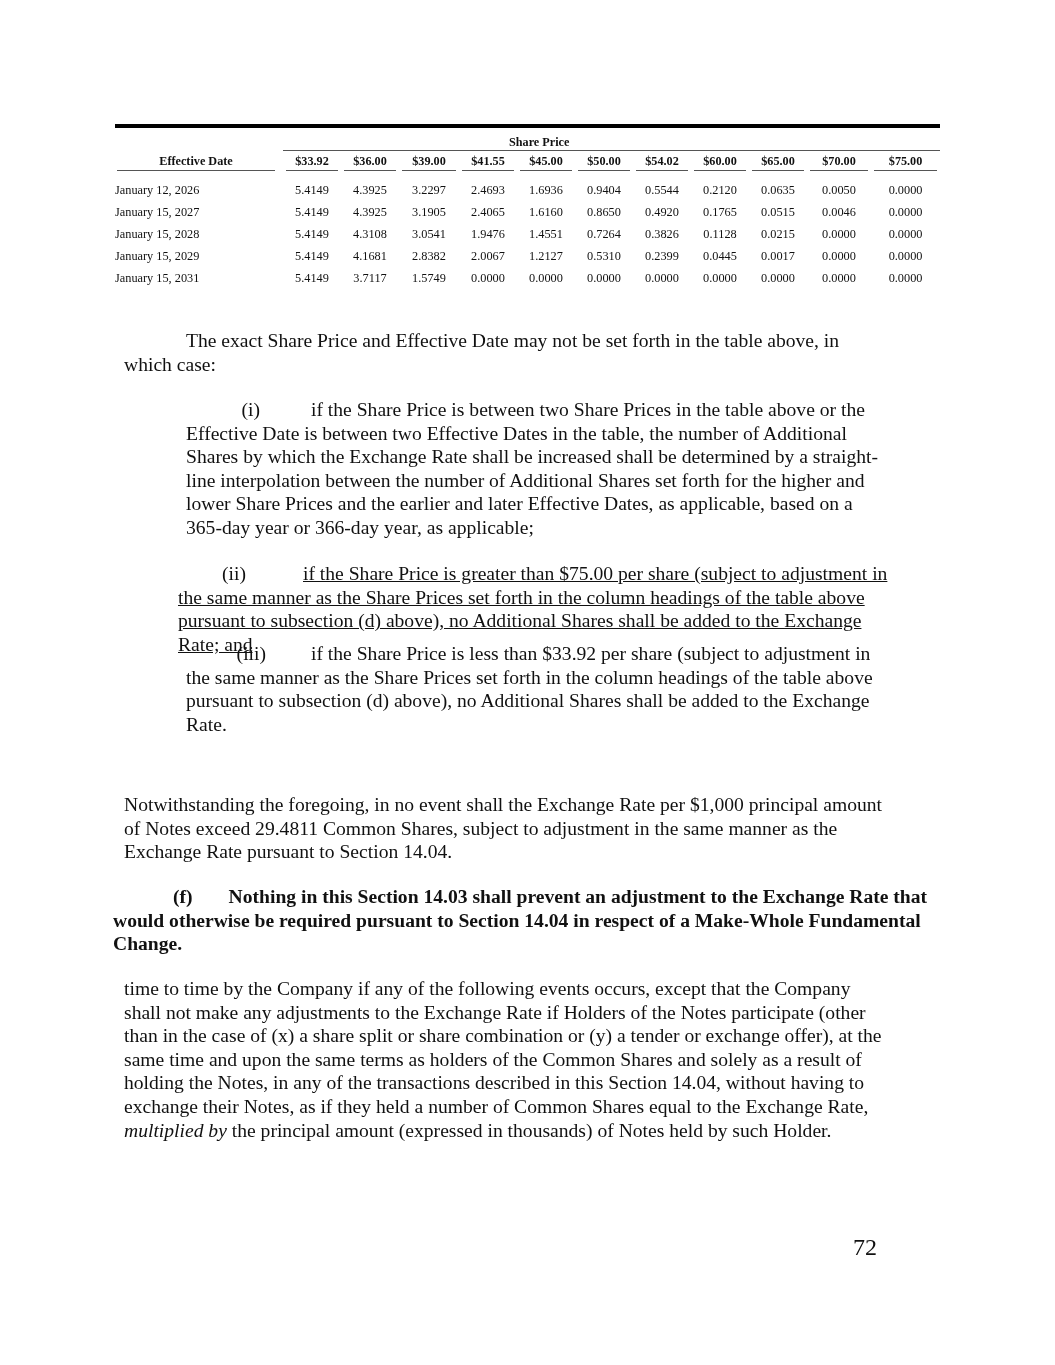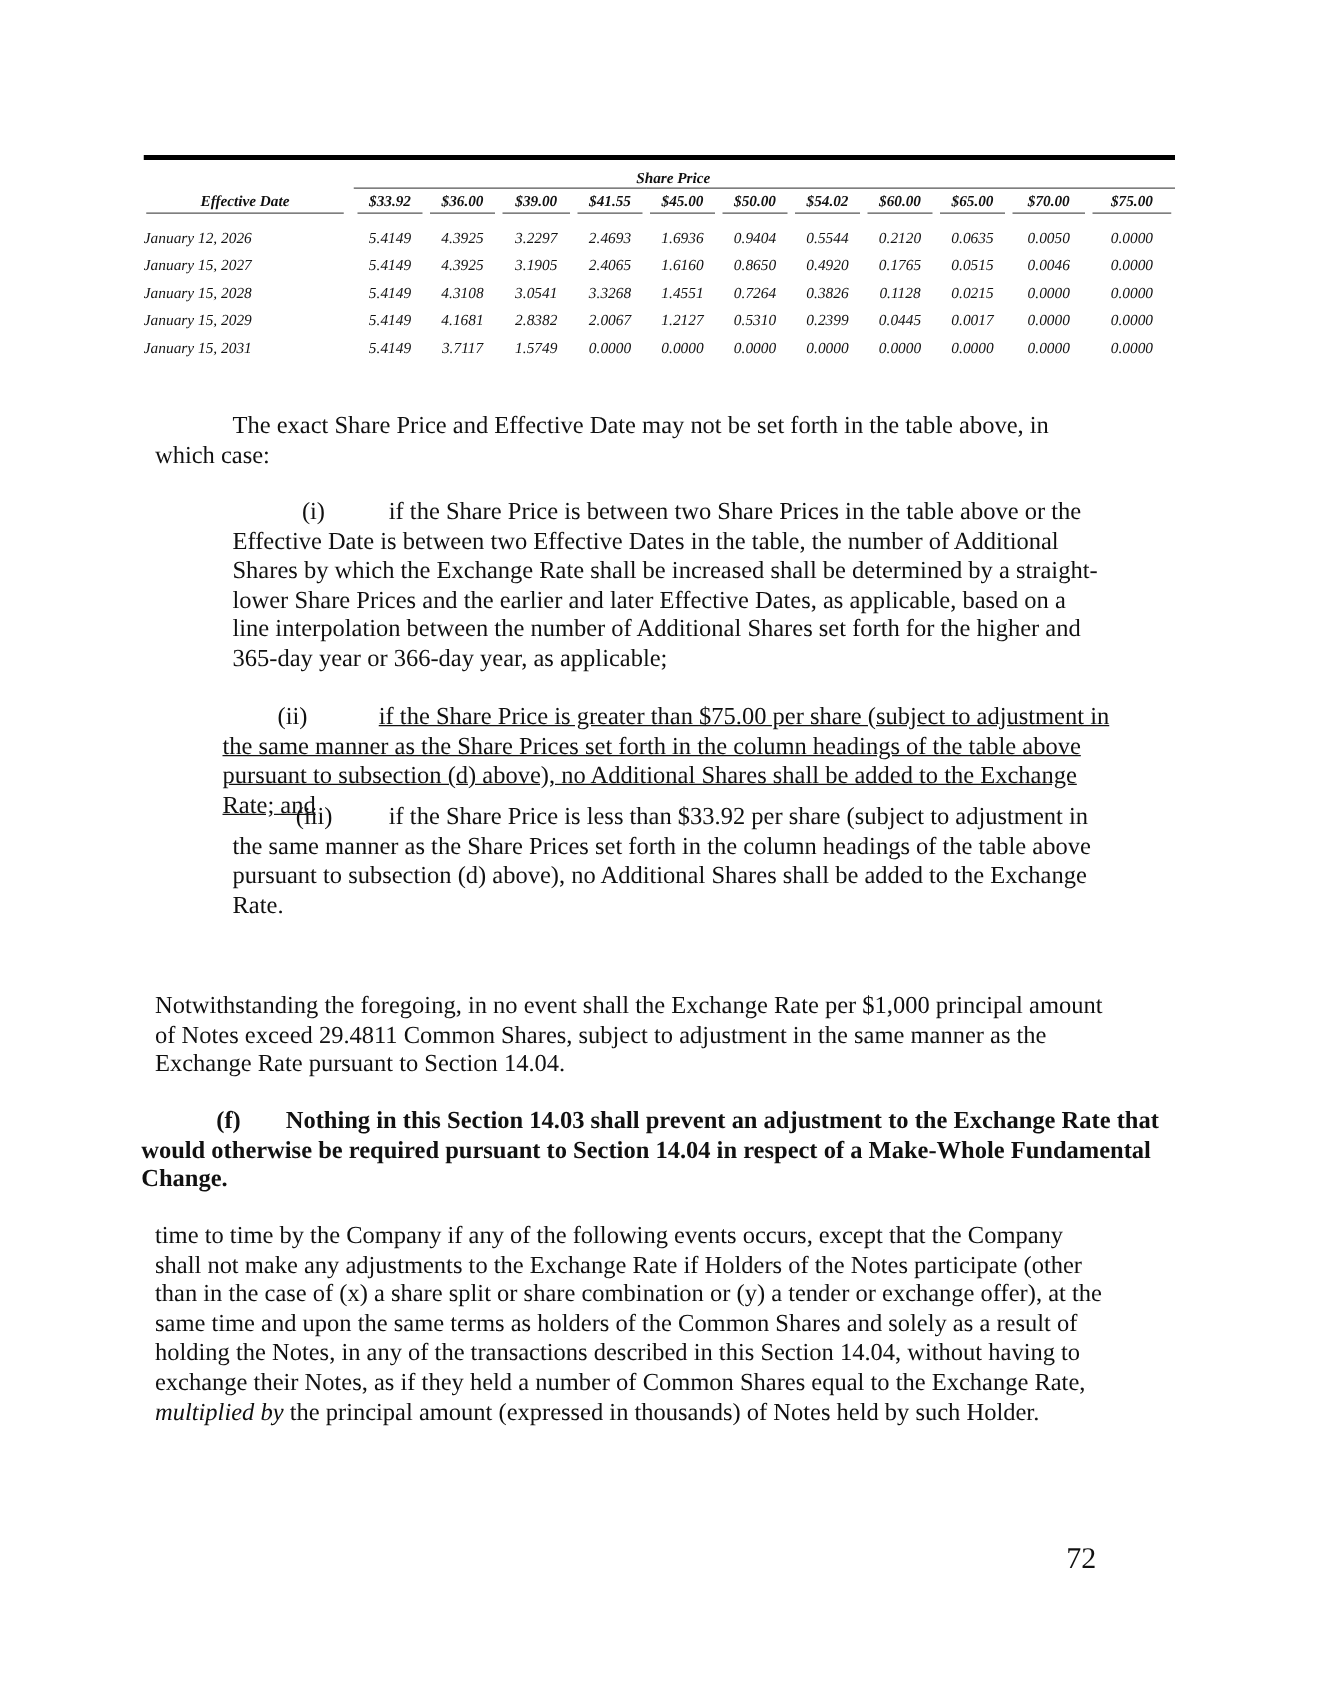--- a/index.html
+++ b/index.html
@@ -1,20 +1,20 @@
 <!DOCTYPE html>
 <html><head>
 <meta charset="utf-8">
 <style>
   html, body { margin: 0; padding: 0; background: #ffffff; }
   body {
     width: 1055px; height: 1365px; position: relative; overflow: hidden;
     font-family: "Liberation Serif", "DejaVu Serif", serif; color: #111;
   }
-  .table-wrap { position: absolute; left: 115px; top: 124px; width: 825px; font-style: italic; }
+  .table-wrap { position: absolute; left: 115px; top: 124px; width: 825px; }
   .top-rule { height: 4px; background: #000; width: 825px; }
   table.mw {
     border-collapse: separate; border-spacing: 0; width: 825px;
     font-size: 12.2px; table-layout: fixed;
   }
   table.mw th { font-weight: bold; padding: 0; }
   .sp-row th { height: 22px; vertical-align: bottom; text-align: left; }
   .sp-label { padding-left: 3px; position: relative; }
   .sp-line-cell { border-bottom: 1.5px solid #555; }
   .hdr-row th { height: 20px; vertical-align: bottom; text-align: center; padding-bottom: 1px; }
@@ -122,21 +122,21 @@
         <td class="num">0.1765</td>
         <td class="num">0.0515</td>
         <td class="num">0.0046</td>
         <td class="num">0.0000</td>
       </tr>
       <tr>
         <td class="date">January 15, 2028</td>
         <td class="num">5.4149</td>
         <td class="num">4.3108</td>
         <td class="num">3.0541</td>
-        <td class="num">3.3268</td>
+        <td class="num">1.9476</td>
         <td class="num">1.4551</td>
         <td class="num">0.7264</td>
         <td class="num">0.3826</td>
         <td class="num">0.1128</td>
         <td class="num">0.0215</td>
         <td class="num">0.0000</td>
         <td class="num">0.0000</td>
       </tr>
       <tr>
         <td class="date">January 15, 2029</td>
@@ -172,22 +172,22 @@
 
 <div class="p" style="left:124px; top:329px; width:820px;">
   <div style="padding-left:62px;">The exact Share Price and Effective Date may not be set forth in the table above, in</div>
   <div>which case:</div>
 </div>
 
 <div class="p" style="left:186px; top:398px; width:760px;">
   <div><span class="indent" style="width:74px; text-align:right; padding-right:0;">(i)</span><span style="display:inline-block; width:51px;"></span><span>if the Share Price is between two Share Prices in the table above or the</span></div>
   <div>Effective Date is between two Effective Dates in the table, the number of Additional</div>
   <div>Shares by which the Exchange Rate shall be increased shall be determined by a straight-</div>
+  <div>line interpolation between the number of Additional Shares set forth for the higher and</div>
   <div>lower Share Prices and the earlier and later Effective Dates, as applicable, based on a</div>
-  <div>line interpolation between the number of Additional Shares set forth for the higher and</div>
   <div>365-day year or 366-day year, as applicable;</div>
 </div>
 
 <div class="p" style="left:178px; top:562px; width:760px;text-decoration:underline;">
   <div><span class="indent" style="width:68px; text-align:right;">(ii)</span><span style="display:inline-block; width:57px;"></span><span>if the Share Price is greater than $75.00 per share (subject to adjustment in</span></div>
   <div>the same manner as the Share Prices set forth in the column headings of the table above</div>
   <div>pursuant to subsection (d) above), no Additional Shares shall be added to the Exchange</div>
   <div>Rate; and</div>
 </div>
 

